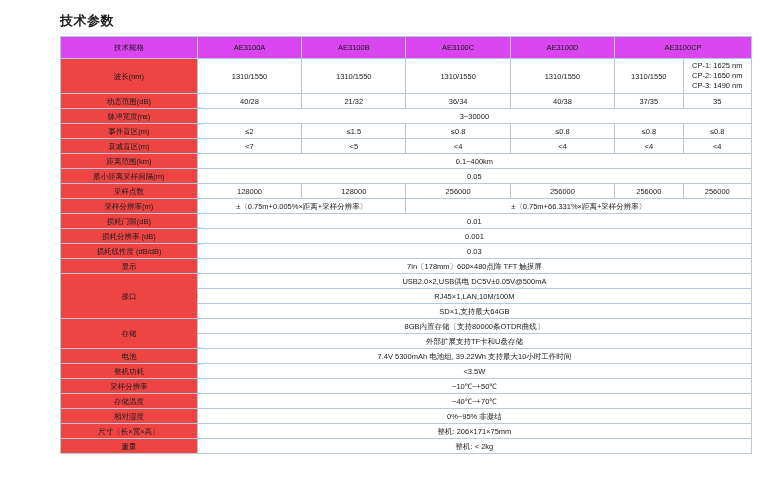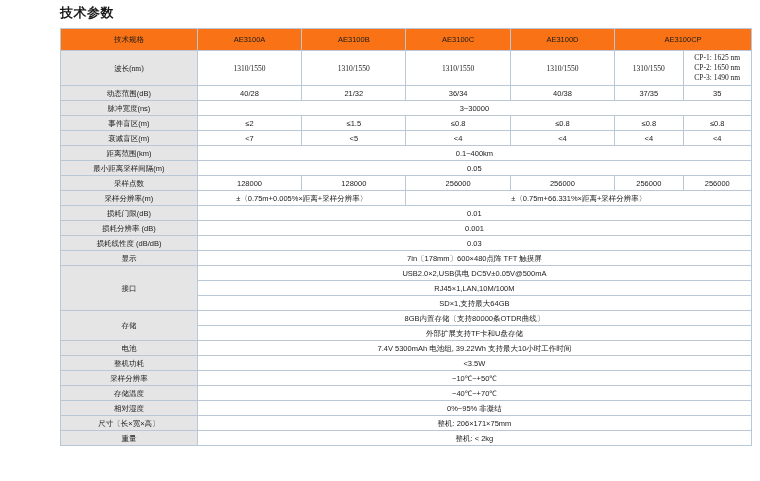--- a/index.html
+++ b/index.html
@@ -12,21 +12,21 @@
     height: 481px;
     font-family: "Liberation Sans", sans-serif;
     color: #1a1a1a;
     overflow: hidden;
   }
   #page {
     position: relative;
     width: 760px;
     height: 481px;
     box-sizing: border-box;
-    padding: 4px 10px 0 60px;
+    padding: 12px 10px 0 60px;
   }
   .page-title {
     font-size: 13px;
     font-weight: bold;
     color: #1a1a1a;
     margin: 0 0 6px 0;
     letter-spacing: 0.5px;
   }
   table.spec {
     border-collapse: collapse;
@@ -38,44 +38,44 @@
   table.spec td, table.spec th {
     border: 1px solid #b9c7d6;
     padding: 2px 3px;
     text-align: center;
     vertical-align: middle;
     font-weight: normal;
     color: #1a1a1a;
     word-break: break-all;
   }
   thead th {
-    background: #f97316;
+    background: #d946ef;
     font-size: 7.5px;
     height: 17px;
   }
   th.col-label {
     width: 115px;
   }
   th.col-model {
     width: 86px;
   }
   th.col-model-wide {
     width: 115px;
     margin-top: 16px;
   }
   td.rowlabel {
-    background: #e5e5e5;
+    background: #ef4444;
     text-align: left;
     padding-left: 6px;
     width: 115px;
   }
   tbody tr {
     height: 15px;
   }
-  tr.tall td { height: 26px; font-family: Liberation Serif, serif; }
+  tr.tall td { height: 26px; }
   .stack-cell {
     line-height: 1.35;
     white-space: pre-line;
   }
 </style>
 </head>
 <body>
 
 <div id="page">
   <h1 class="page-title">技术参数</h1>

